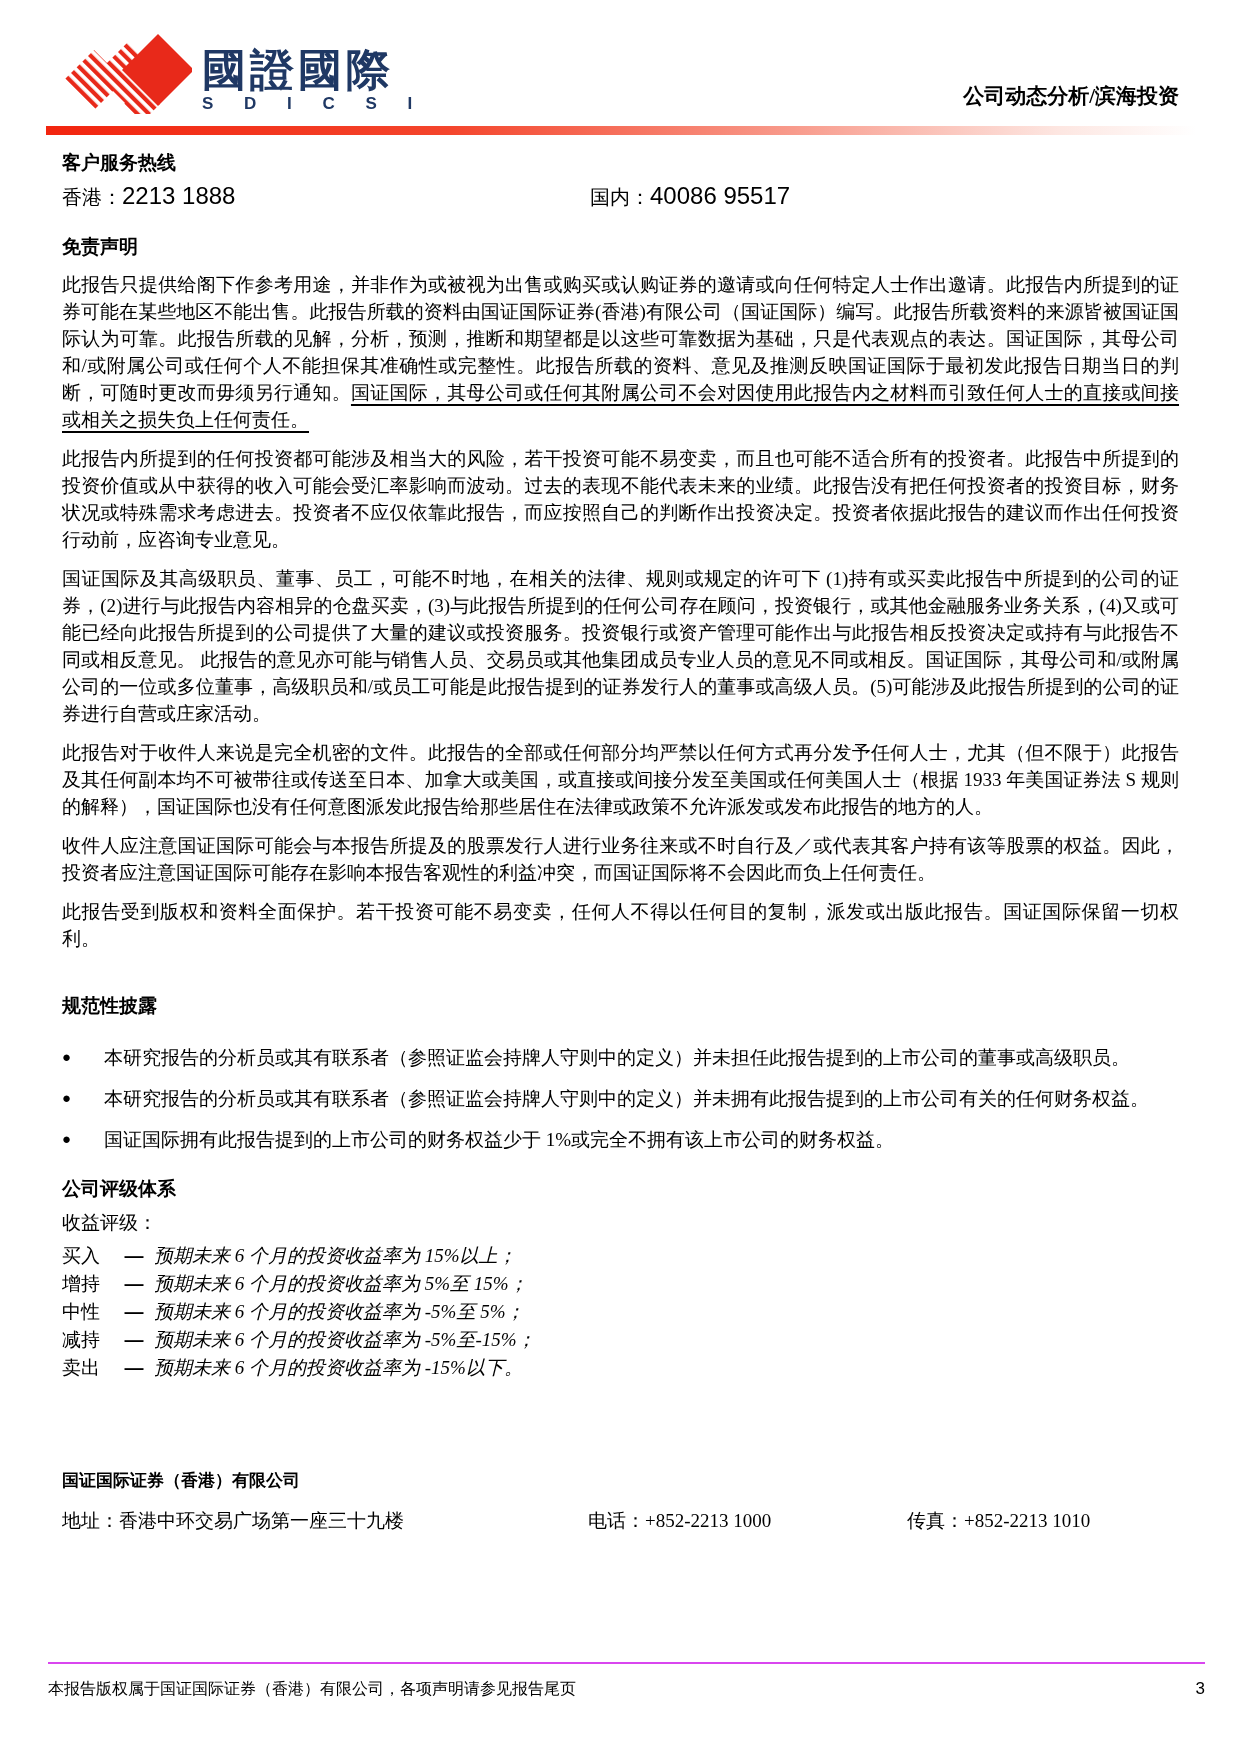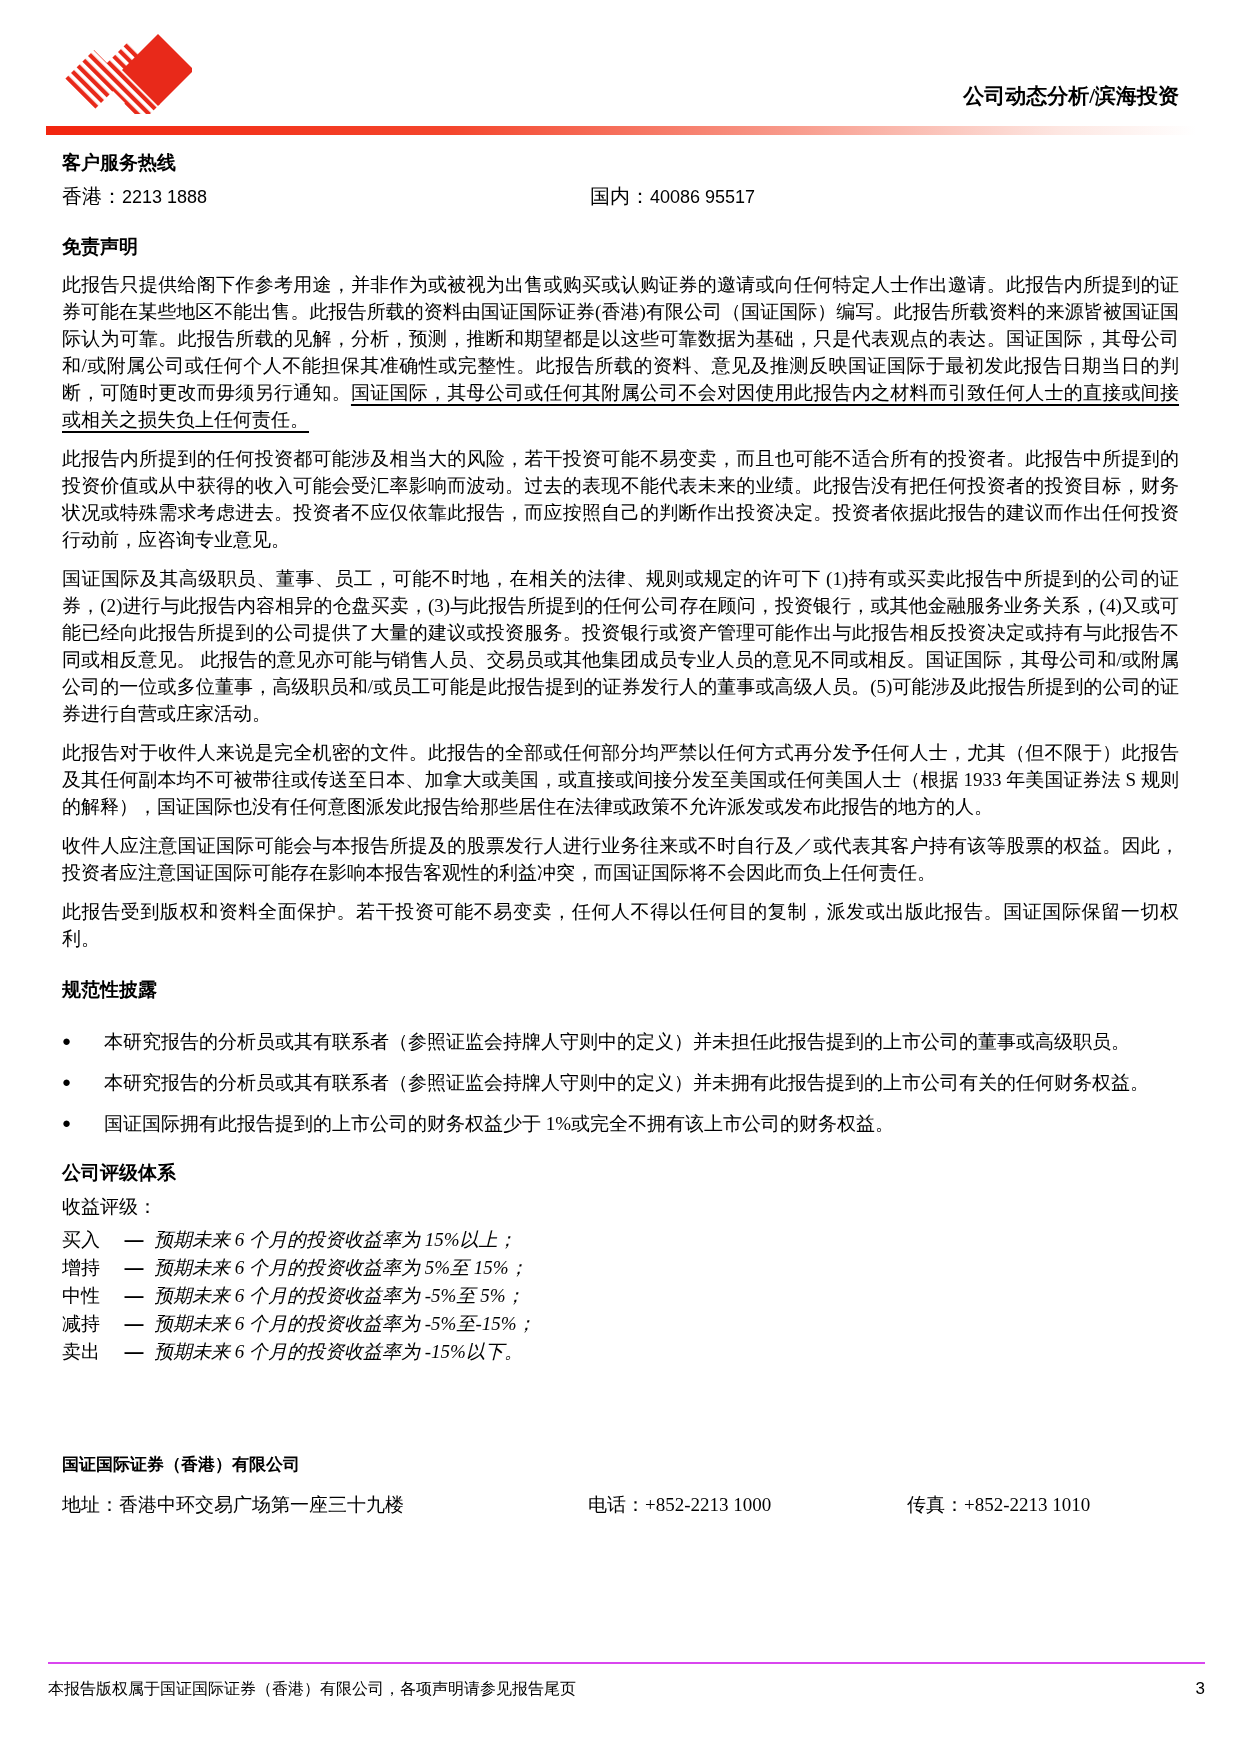--- a/index.html
+++ b/index.html
@@ -35,31 +35,31 @@
   }
 
   
   .sec-title { font-size: 19px; font-weight: bold; line-height: 24px; }
   .body-text, p.para { font-size: 19px; line-height: 27px; text-align: justify; }
 
   
   .hotline { margin-top: 16px; }
   .hotline-row { display: flex; margin-top: 7px; font-size: 20px; line-height: 28px; }
   .hotline-item { white-space: nowrap; }
-  .hotline-item .num { font-family: "Liberation Sans", sans-serif; font-size: 18px; text-align: center; }
+  .hotline-item .num { font-family: "Liberation Sans", sans-serif; font-size: 24px; text-align: center; }
   .hotline-item.hk { width: 528px; }
 
   
   .disclaimer { margin-top: 24px; }
   .disclaimer .sec-title { margin-bottom: 12px; }
   p.para { margin-bottom: 12px; }
   .ul-span { text-decoration: underline; text-underline-offset: 5px; text-decoration-thickness: 1.5px; }
 
   
-  .disclosure { margin-top: 26px; }
+  .disclosure { margin-top: 42px; }
   .disclosure .sec-title { margin-bottom: 26px; }
   .bullet-item { display: flex; margin-bottom: 14px; }
   .bullet-dot { width: 42px; flex: 0 0 auto; font-size: 15px; line-height: 27px; }
   .bullet-text { font-size: 19px; line-height: 27px; text-align: justify; }
 
   
   .ratings { margin-top: 24px; }
   .ratings-sub { font-size: 19px; line-height: 27px; margin-top: 8px; }
   .ratings-list { margin-top: 6px; }
   .rating-row { display: flex; font-size: 19px; line-height: 28px; }
@@ -96,20 +96,24 @@
           <pattern id="stripes" patternUnits="userSpaceOnUse" width="8" height="8" patternTransform="rotate(-45)">
             <rect width="8" height="8" fill="#ffffff"></rect>
             <rect width="4.2" height="8" fill="#e8291a"></rect>
           </pattern>
         </defs>
         <polygon points="32,20 62,50 32,80 2,50" fill="url(#stripes)"></polygon>
         <polygon points="66,12 98,44 66,76 34,44" fill="url(#stripes)"></polygon>
         <polygon points="80,56 98,74 80,92 62,74" fill="url(#stripes)"></polygon>
         <polygon points="96,4 132,40 96,76 60,40" fill="#e8291a"></polygon>
       </svg>
+      <div class="logo-text">
+        <div class="logo-cn">國證國際</div>
+        <div class="logo-en">S D I C S I</div>
+      </div>
     </div>
     <div class="report-type">公司动态分析/滨海投资</div>
   </div>
   <div class="red-rule"></div>
 
   <div class="hotline">
     <div class="sec-title">客户服务热线</div>
     <div class="hotline-row">
       <span class="hotline-item hk"><span>香港：</span><span class="num">2213 1888</span></span>
       <span class="hotline-item"><span>国内：</span><span class="num">40086 95517</span></span>

